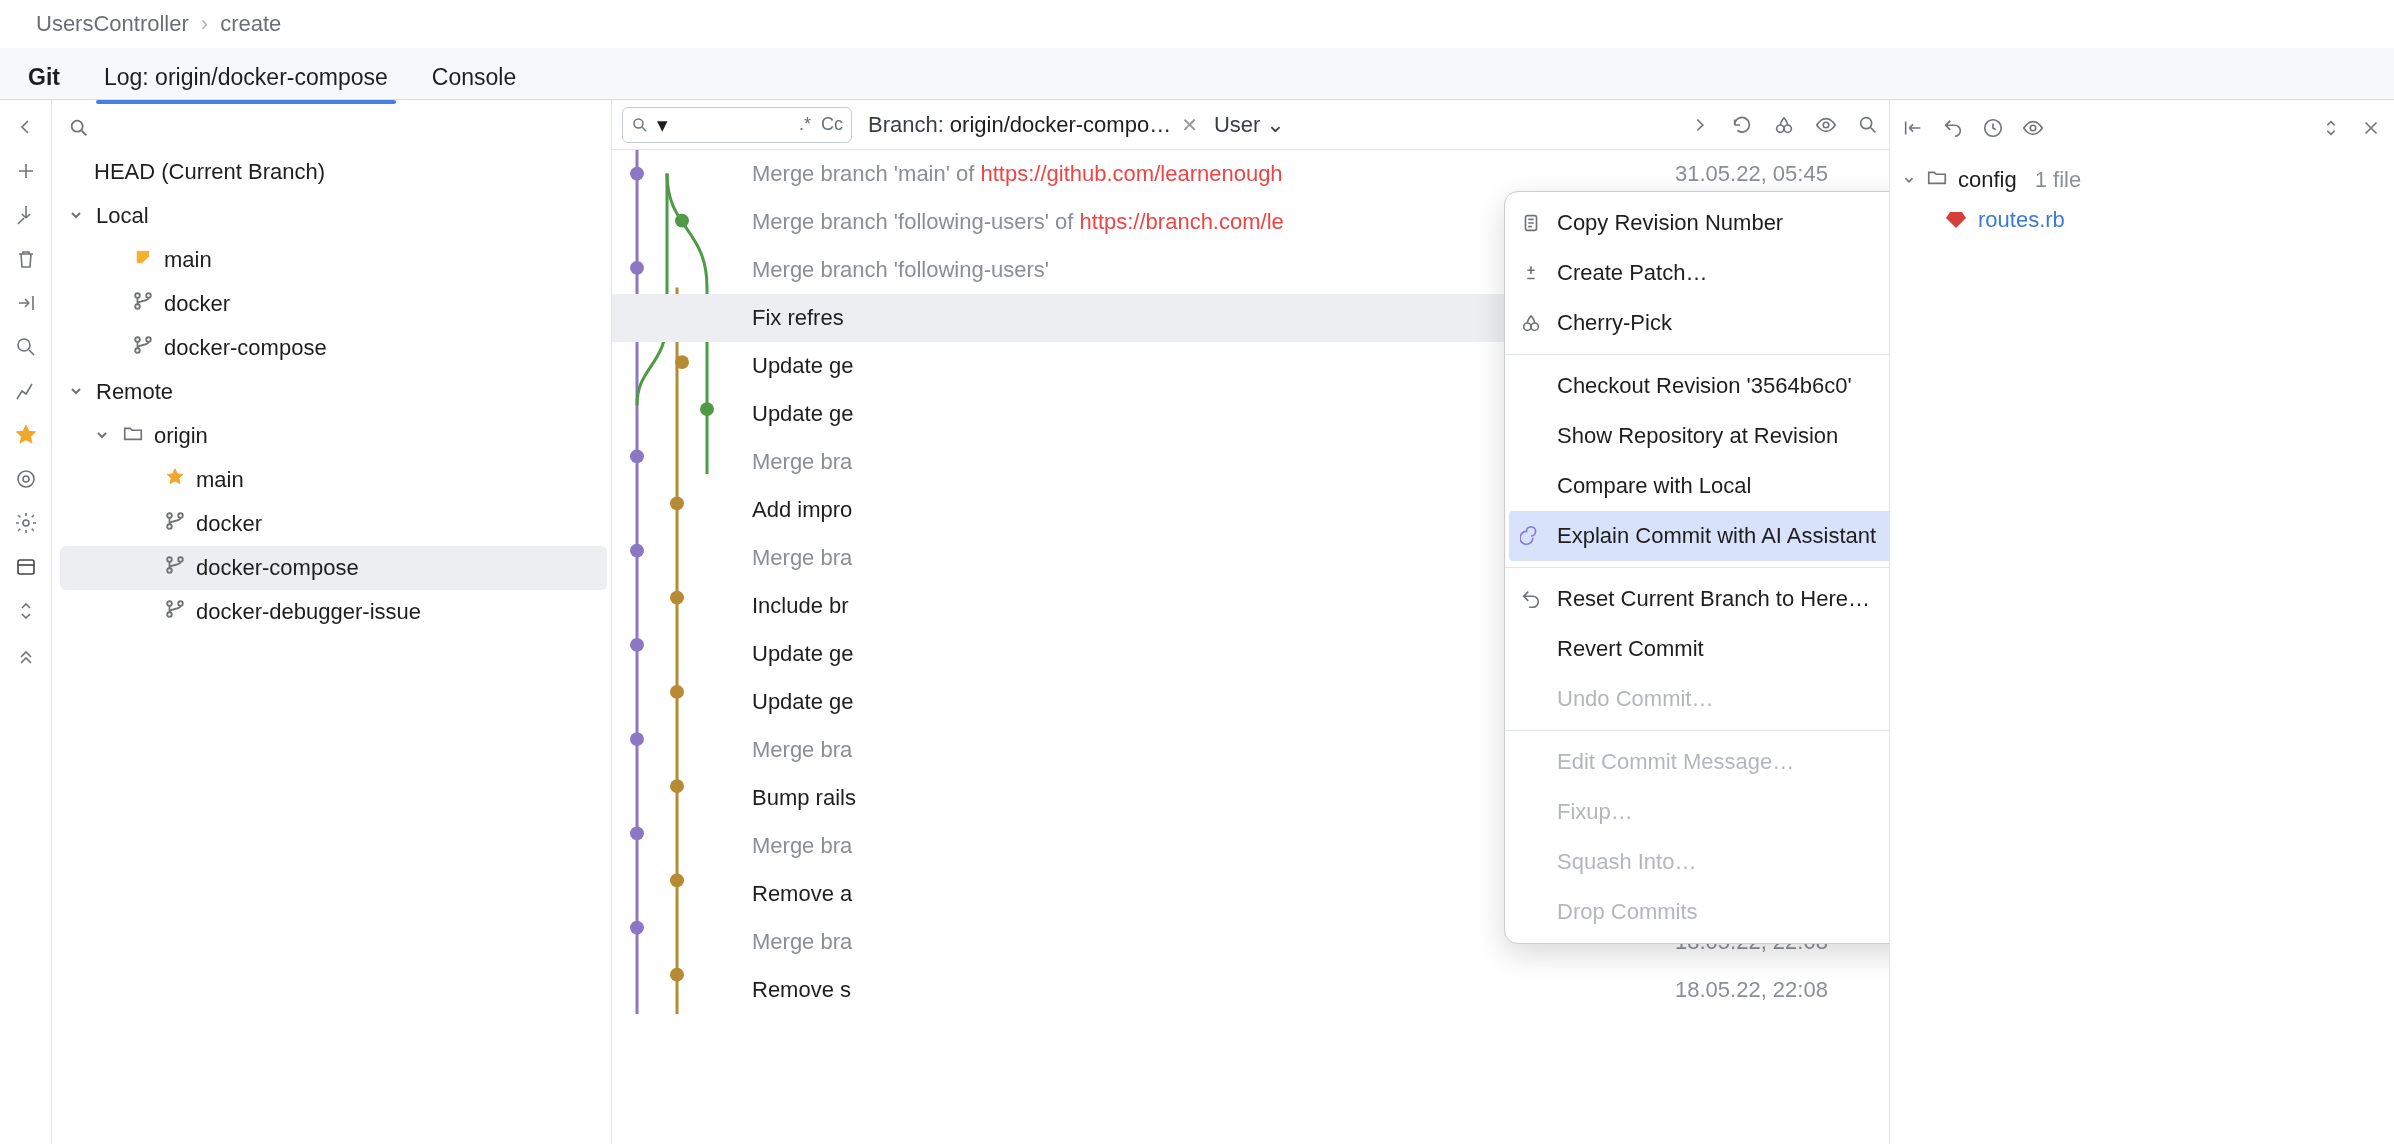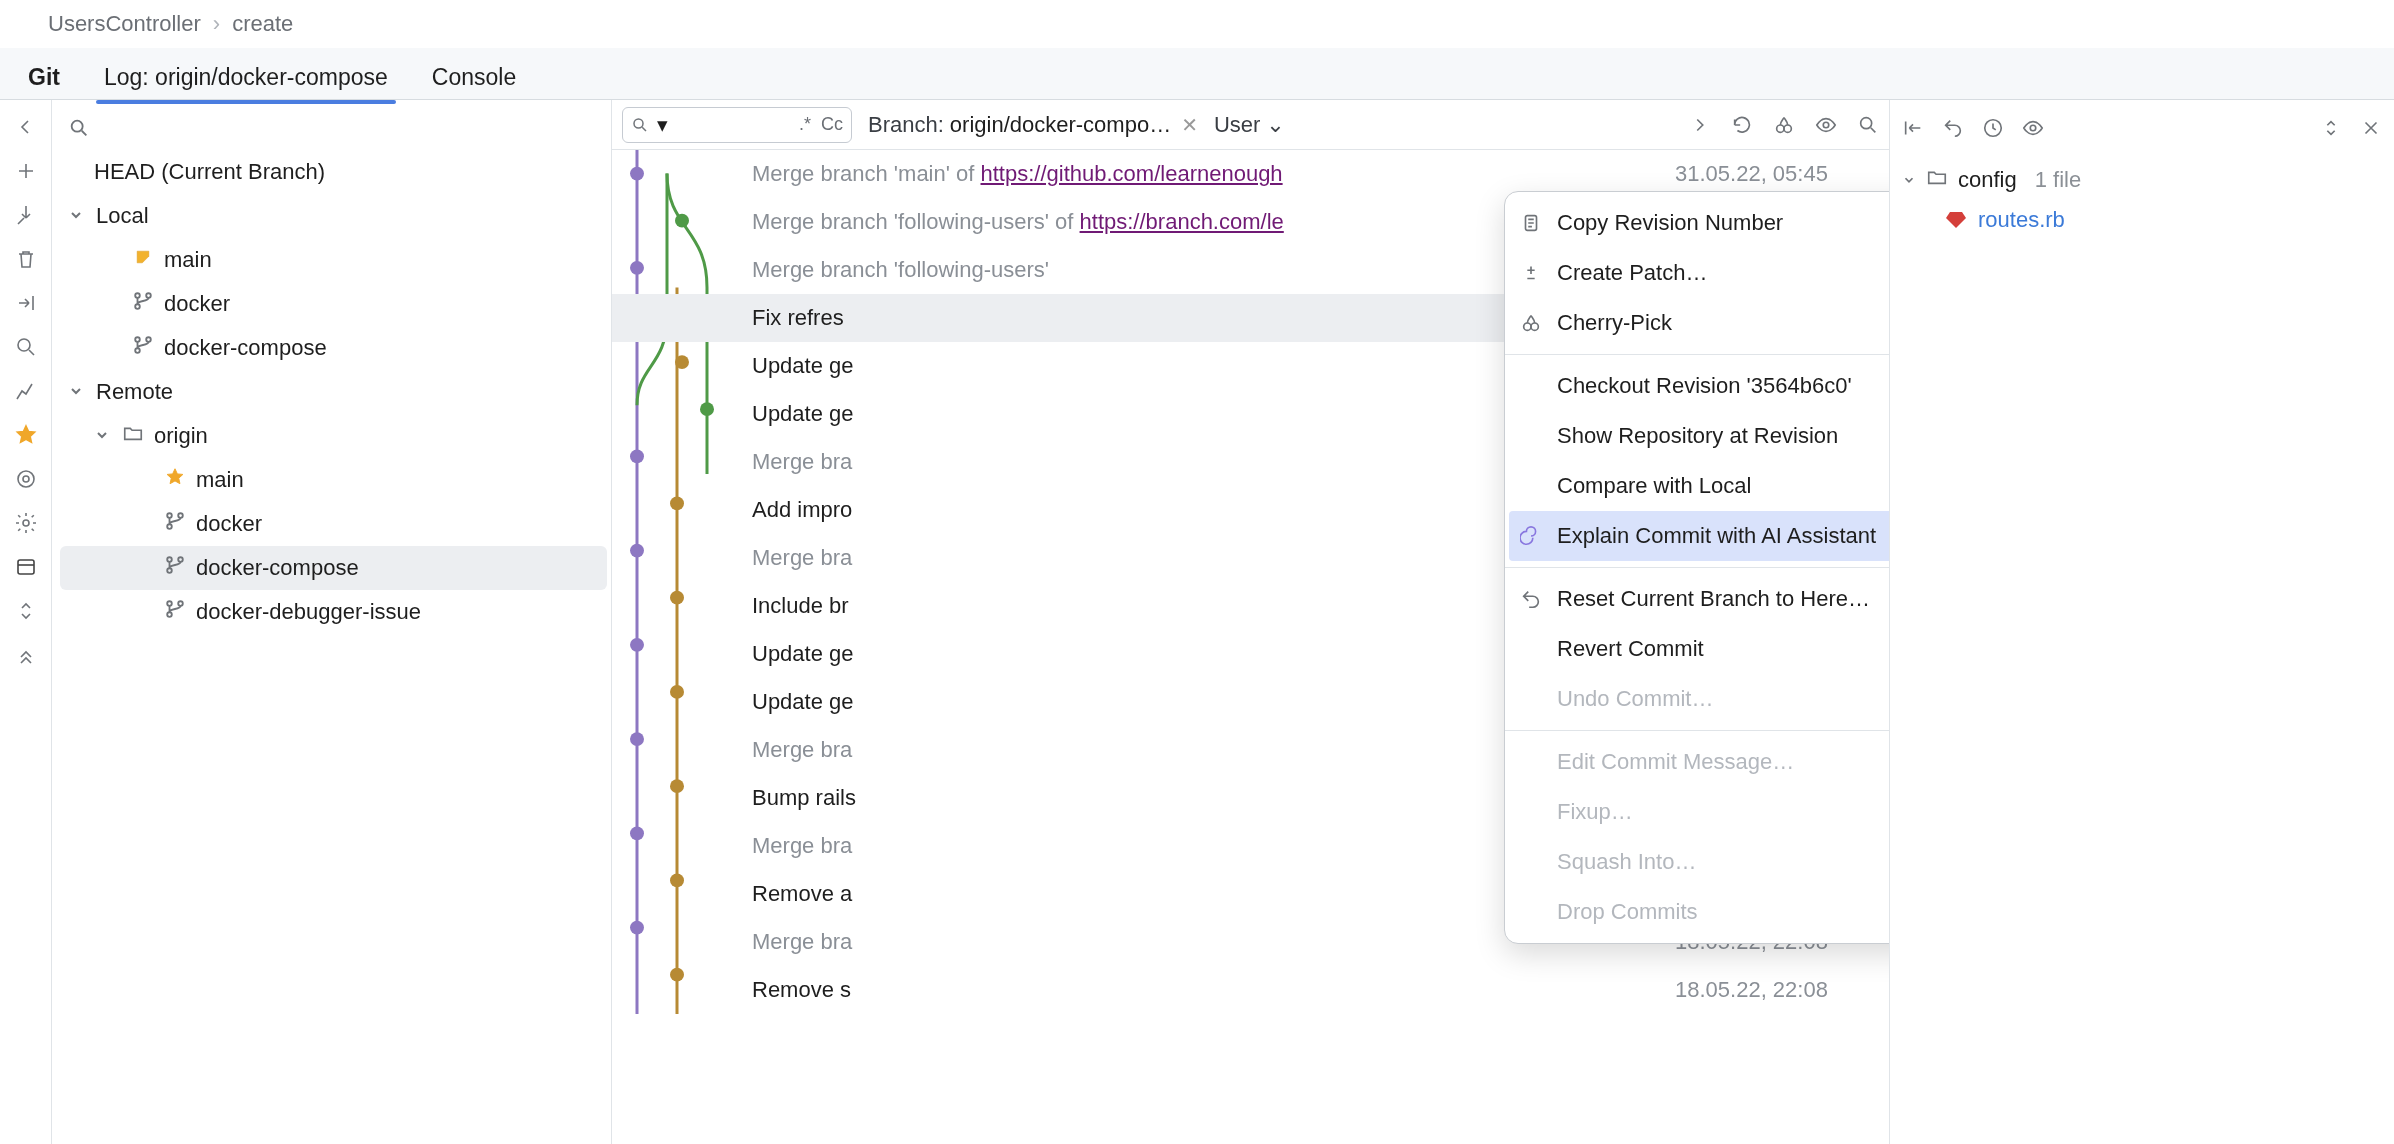--- a/index.html
+++ b/index.html
@@ -1,18 +1,18 @@
 <!DOCTYPE html>
 <html><head>
 <meta charset="utf-8">
 <style>
   * { box-sizing: border-box; margin: 0; padding: 0; }
   html, body { width: 2394px; height: 1144px; font-family: -apple-system, "Segoe UI", Arial, sans-serif; font-size: 21px; color: #1e1e1e; background:#fff; overflow:hidden; }
   
-  .breadcrumb-bar { height:48px; display:flex; align-items:center; padding:0 20px 0 48px; color:#6b6f75; font-size:22px; }
+  .breadcrumb-bar { height:48px; display:flex; align-items:center; padding:0 20px 0 36px; color:#6b6f75; font-size:22px; }
   .breadcrumb-bar .sep { margin:0 12px; color:#b0b4ba; }
   
   .tabs-bar { height:52px; display:flex; align-items:flex-start; border-bottom:1px solid #d7dce0; background:#f6f8fa; padding-top:10px; }
   .tab { padding:6px 22px 12px 22px; font-size:23px; color:#1e1e1e; position:relative; }
   .tab.git { font-weight:700; margin-left:6px; }
   .tab.active { color:#1e1e1e; }
   .tab.active::after { content:""; position:absolute; left:14px; right:14px; bottom:-1px; height:4px; background:#4a7de0; border-radius:2px; }
   
   .workspace { display:flex; height:calc(1144px - 48px - 52px); }
   
@@ -48,21 +48,21 @@
   .filt .v { color:#1e1e1e; }
   .filt .close { color:#999; margin-left:4px; font-size:20px; }
   .log-toolbar .right-icons { margin-left:auto; display:flex; gap:20px; color:#707479; }
   .right-icons svg, .right-icons .ic { width:22px; height:22px; stroke:#707479; fill:none; stroke-width:1.8; }
   
   .commits { position:relative; }
   .commit-row { display:flex; align-items:center; height:48px; padding-left:140px; padding-right:14px; font-size:22px; position:relative; }
   .commit-row.selected { background:#eceef1; }
   .commit-row.merge .msg { color:#8a8f96; }
   .commit-row .msg { flex:1; overflow:hidden; text-overflow:ellipsis; white-space:nowrap; }
-  .commit-row .msg a { color:#701a75; text-decoration:underline; }
+  .commit-row .msg a { color:#ef4444; }
   .commit-row .ts { color:#8a8f96; width:200px; text-align:left; }
   .commit-row.selected .ts { color:#1e1e1e; }
   .commit-row:not(.merge):not(.selected) .ts { color:#8a8f96; }
   .commit-row:not(.merge) .msg { color:#1e1e1e; }
   
   .graph { position:absolute; left:0; top:0; width:140px; height:100%; pointer-events:none; }
   
   .details-panel { width:504px; padding:10px 12px 4px 12px; position:relative; }
   .details-toolbar { height:40px; display:flex; align-items:center; gap:18px; color:#707479; }
   .details-toolbar svg { width:22px; height:22px; stroke:#707479; fill:none; stroke-width:1.8; }

